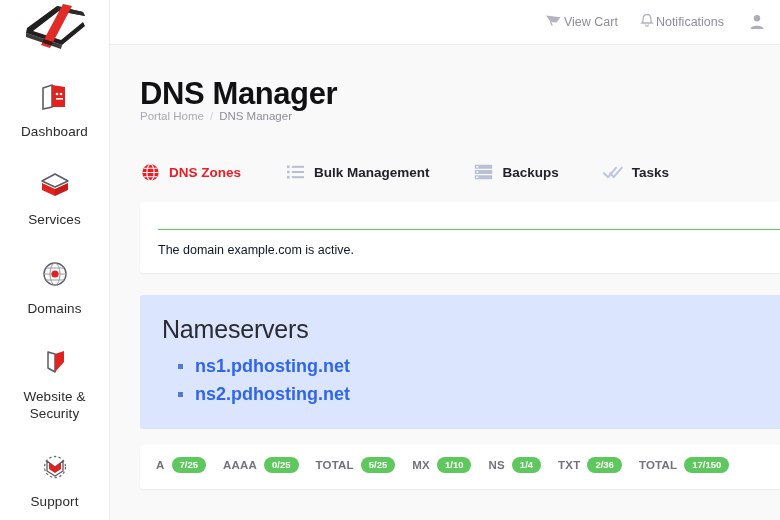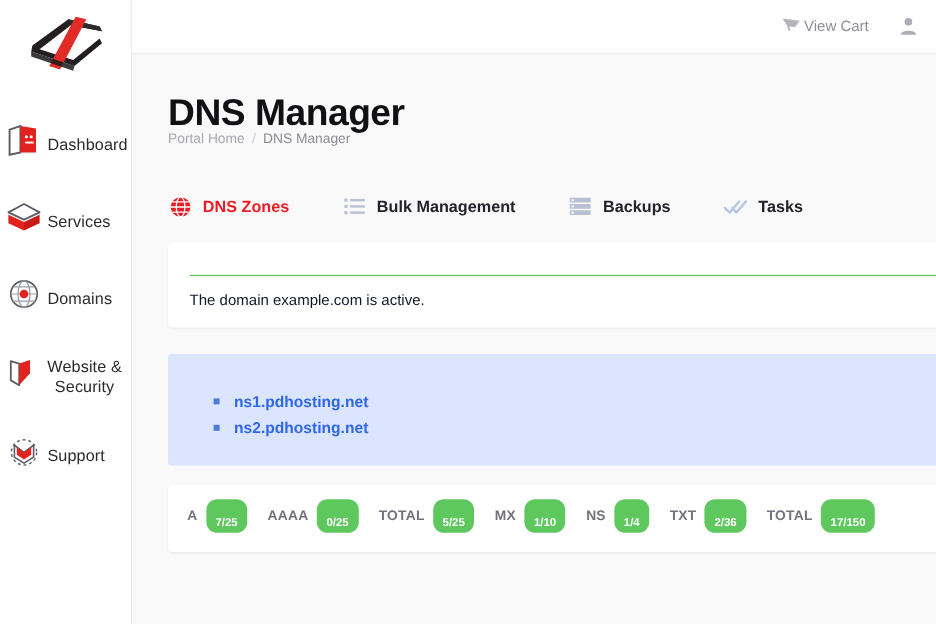--- a/index.html
+++ b/index.html
@@ -23,21 +23,21 @@
     display: flex; flex-direction: column; align-items: center;
     z-index: 5;
   }
   .logo-wrap {
     width: 110px; height: 74px;
     display: flex; align-items: center; justify-content: center;
   }
   .nav-list { width: 110px; padding-top: 24px; }
   .nav-item {
     width: 110px;
-    display: flex; flex-direction: row; align-items: center;
+    display: flex; flex-direction: column; align-items: center;
     margin-bottom: 26px; cursor: pointer;
   }
   .nav-icon { width: 40px; height: 38px; display: flex; align-items: center; justify-content: center; }
   .nav-label {
     margin-top: 7px;
     font-size: 13.5px; color: #2b2b2b; text-align: center; line-height: 1.28;
     letter-spacing: .1px;
   }
 
   
@@ -110,37 +110,37 @@
     border-radius: 3px;
     padding: 20px 22px 24px 22px;
   }
   .ns-title { font-size: 25px; color: #2a2a30; font-weight: normal; letter-spacing: -.2px; }
   .ns-list { list-style: none; margin: 12px 0 0 0; padding: 0; }
   .ns-list li {
     display: flex; align-items: center; gap: 12px;
     margin-top: 7px; padding-left: 16px;
   }
   .ns-bullet { width: 5px; height: 5px; background: #4f7bd8; flex: 0 0 auto; }
-  .ns-link { font-size: 13px; color: #2f67e8; font-weight: bold; cursor: pointer; }
+  .ns-link { font-size: 18px; color: #2f67e8; font-weight: bold; cursor: pointer; }
 
   
   .records-card {
     margin-top: 16px; margin-right: -18px;
     background: #ffffff;
     border-radius: 4px;
     box-shadow: 0 1px 2px rgba(30,30,40,.06);
     padding: 12px 16px 16px 16px;
     display: flex; align-items: center; flex-wrap: nowrap;
   }
   .rec { display: flex; align-items: center; gap: 7px; margin-right: 17px; white-space: nowrap; }
   .rec-type { font-size: 11.5px; font-weight: bold; color: #72727d; letter-spacing: .2px; }
   .rec-badge {
     background: #5ec75e; color: #ffffff;
     font-size: 9.5px; font-weight: bold;
-    border-radius: 9px; padding: 15px 8px 3px 8px;
+    border-radius: 9px; padding: 3px 8px 3px 8px;
     line-height: 1;
   }
 </style>
 </head>
 <body>
 
 <div id="app">
 
   <div class="sidebar">
 
@@ -220,20 +220,29 @@
     <div class="topbar-item">
       <span>
         <svg width="17" height="15" viewBox="0 0 17 15">
           <path d="M1 2.5 L15.5 4.2 L11.5 9.5 L5.5 9 Z" fill="#b4b4be"></path>
           <path d="M5.5 9 L7.2 12.5" stroke="#b4b4be" stroke-width="1.5" fill="none"></path>
         </svg>
       </span>
       <span class="t-label">View Cart</span>
     </div>
 
+    <div class="topbar-item">
+      <span>
+        <svg width="14" height="16" viewBox="0 0 14 16">
+          <path d="M7 1.5 C4.4 1.5 3.2 3.3 3.2 5.6 C3.2 9 2 10 2 10 H12 C12 10 10.8 9 10.8 5.6 C10.8 3.3 9.6 1.5 7 1.5 Z" fill="none" stroke="#b4b4be" stroke-width="1.3"></path>
+          <path d="M5.6 11.6 C5.6 12.6 6.2 13.3 7 13.3 C7.8 13.3 8.4 12.6 8.4 11.6" fill="none" stroke="#b4b4be" stroke-width="1.3"></path>
+        </svg>
+      </span>
+      <span class="t-label">Notifications</span>
+    </div>
 
     <div class="avatar-btn">
       <svg width="18" height="18" viewBox="0 0 18 18">
         <circle cx="9" cy="5.2" r="3.2" fill="#aeaebb"></circle>
         <path d="M2.6 16 C2.6 11.6 15.4 11.6 15.4 16 Z" fill="#aeaebb"></path>
       </svg>
     </div>
   </div>
 
   <div class="main">
@@ -298,20 +307,21 @@
           <span class="tab-label">Tasks</span>
         </div>
       </div>
 
       <div class="card status-card">
         <div class="status-rule"></div>
         <div class="status-body">The domain example.com is active.</div>
       </div>
 
       <div class="ns-panel">
+        <div class="ns-title">Nameservers</div>
         <ul class="ns-list">
           <li>
             <span class="ns-bullet"></span>
             <span class="ns-link">ns1.pdhosting.net</span>
           </li>
           <li>
             <span class="ns-bullet"></span>
             <span class="ns-link">ns2.pdhosting.net</span>
           </li>
         </ul>

